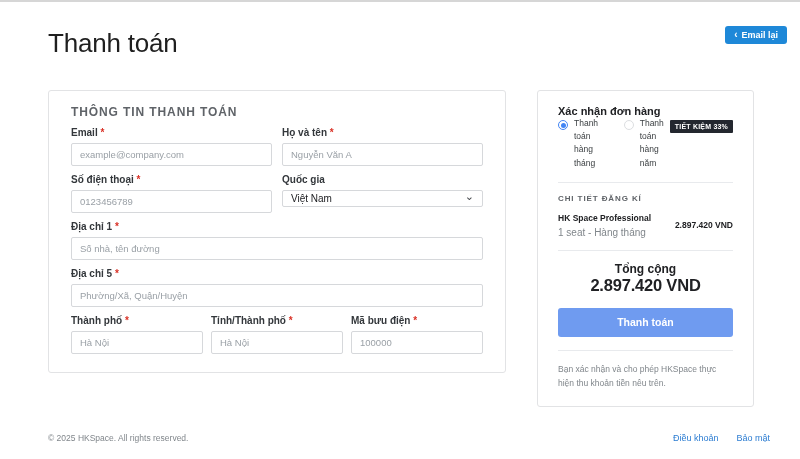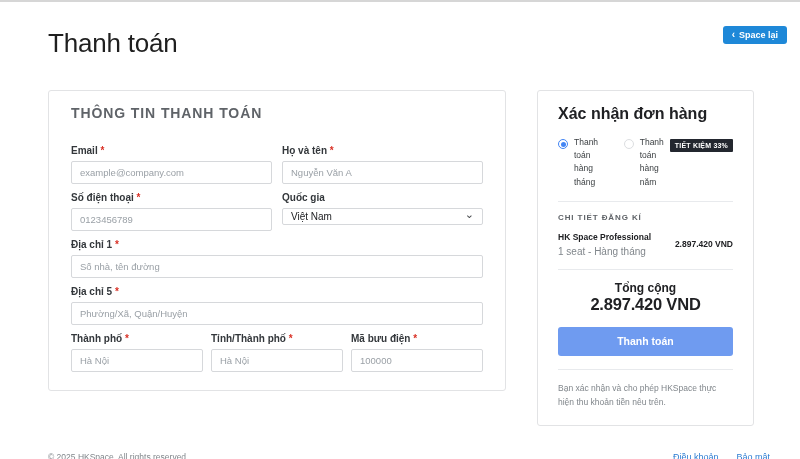--- a/index.html
+++ b/index.html
@@ -15,36 +15,36 @@
     display:flex; align-items:center; gap:4px; cursor:pointer; font-family:inherit; }
   .back-btn .chev { font-size:10px; line-height:1; font-weight:700; }
 
   
   main { display:flex; align-items:flex-start; gap:31px; padding-left:48px; margin-top:30px; }
   .card { background:#fff; border:1px solid #e2e3e5; border-radius:3px; }
   .form-card { width:458px; padding:14px 22px 10px 22px; }
   .summary-card { width:217px; padding:14px 20px 16px 20px; }
 
   
-  .section-title { font-size:14px; font-weight:700; letter-spacing:0.9px; color:#5f6368; margin-bottom:24px; }
+  .section-title { font-size:12px; font-weight:700; letter-spacing:0.9px; color:#5f6368; margin-bottom:8px; }
   .row { display:grid; gap:10px; margin-bottom:8px; }
   .row.cols2 { grid-template-columns:1fr 1fr; }
   .row.cols3 { grid-template-columns:1fr 1fr 1fr; gap:8px; }
   .field .label { font-size:10px; font-weight:700; color:#33373b; margin-bottom:5px; }
   .req { color:#d93025; }
   .field input { width:100%; height:23px; border:1px solid #d6d8db; border-radius:2px;
     padding:0 8px; font-size:9.5px; color:#202124; font-family:inherit; outline:none; }
   .field input::placeholder { color:#9aa0a6; }
   .select { width:100%; height:17px; border:1px solid #d6d8db; border-radius:2px;
     padding:0 8px; font-size:10px; color:#202124; display:flex; align-items:center;
     justify-content:space-between; cursor:pointer; background:#fff; }
   .select .chev-down { color:#44474a; font-size:11px; line-height:0.6; margin-top:-4px; }
 
   
-  .summary-title { font-size:16px; font-weight:700; color:#202124; margin-bottom:13px; }
+  .summary-title { font-size:11px; font-weight:700; color:#202124; }
   .options { display:flex; gap:14px; margin-bottom:12px; }
   .option { display:flex; gap:6px; align-items:flex-start; cursor:pointer; }
   .radio { width:10px; height:10px; border-radius:50%; flex:0 0 auto; margin-top:3px; position:relative; }
   .radio.checked { border:1.5px solid #4285f4; }
   .radio.checked::after { content:""; position:absolute; inset:1.5px; border-radius:50%; background:#4285f4; }
   .radio.unchecked { border:1.5px solid #dcdee1; }
   .option .opt-label { font-size:8.5px; color:#3c4043; line-height:1.55; max-width:62px; }
   .badge { background:#23272f; color:#fff; font-size:7px; font-weight:700; letter-spacing:0.2px;
     padding:3px 5px; border-radius:1px; white-space:nowrap; margin-top:3px; }
   .hr { border-top:1px solid #e8eaed; margin:0 0 11px 0; }
@@ -69,21 +69,21 @@
 </style>
 </head>
 <body>
 
 <div class="topline"></div>
 
 <header>
   <h1 class="page-title">Thanh toán</h1>
   <button class="back-btn">
     <span class="chev">‹</span>
-    <span>Space lại</span>
+    <span>Email lại</span>
   </button>
 </header>
 
 <main>
 
   <section class="card form-card">
     <div class="section-title">THÔNG TIN THANH TOÁN</div>
 
     <div class="row cols2">
       <div class="field">

